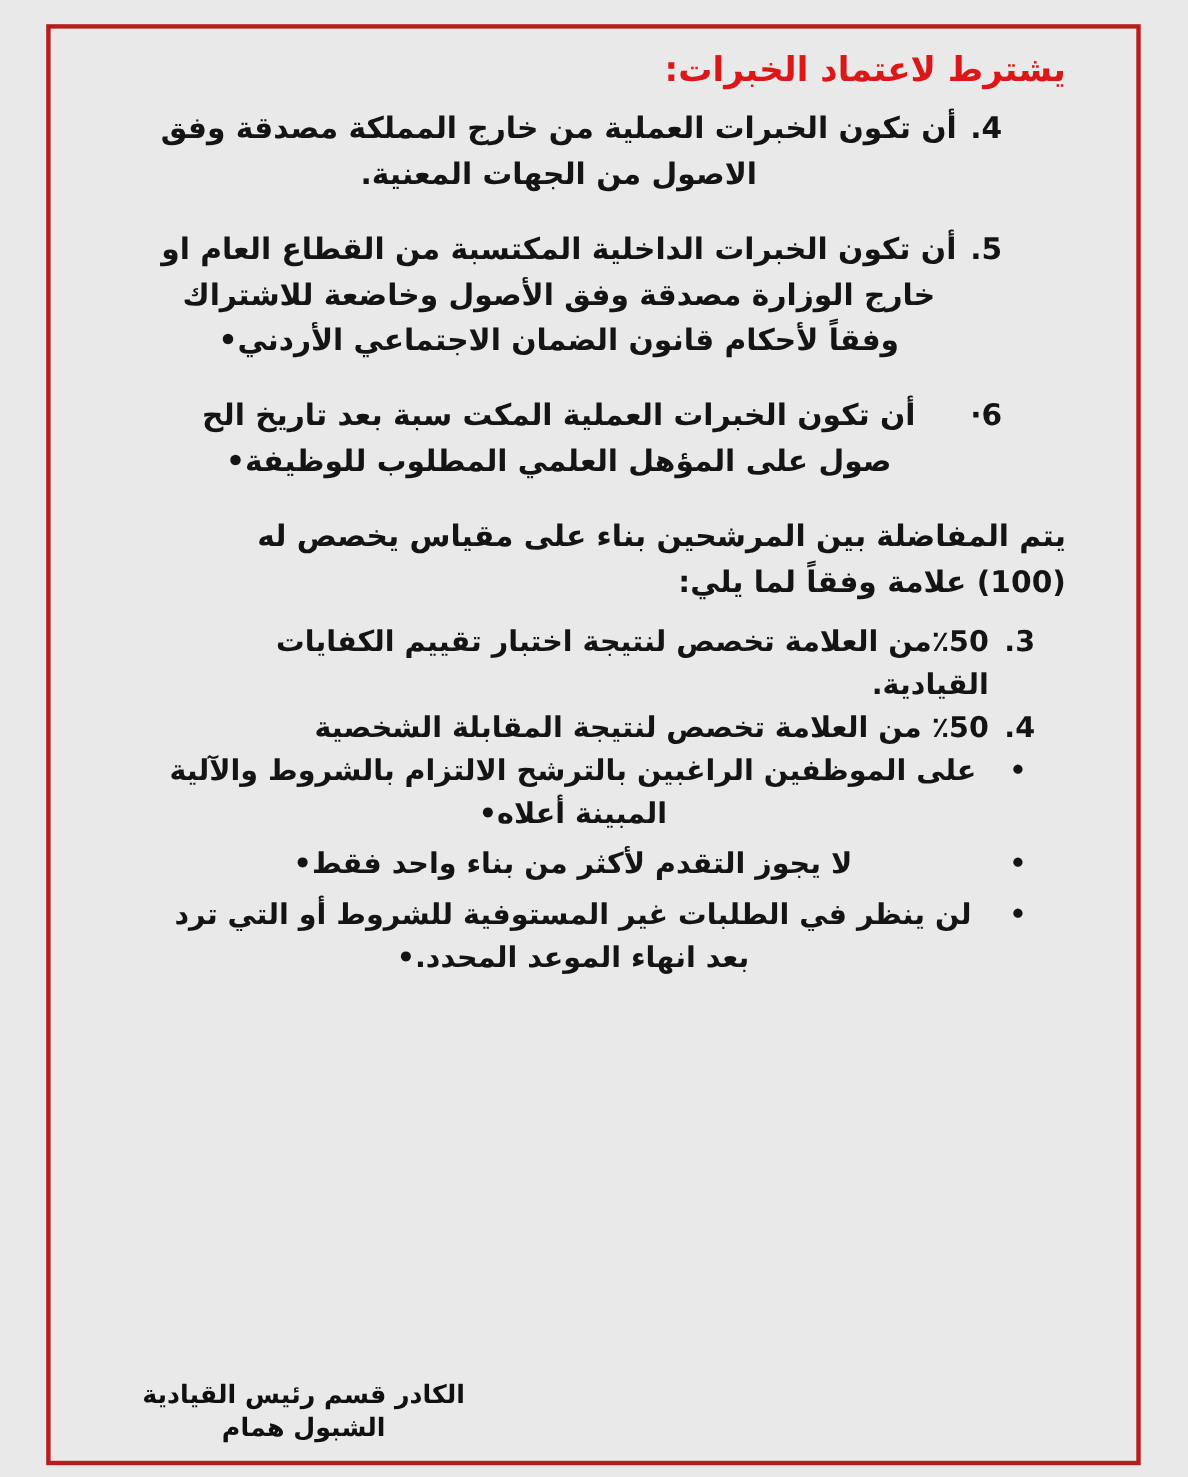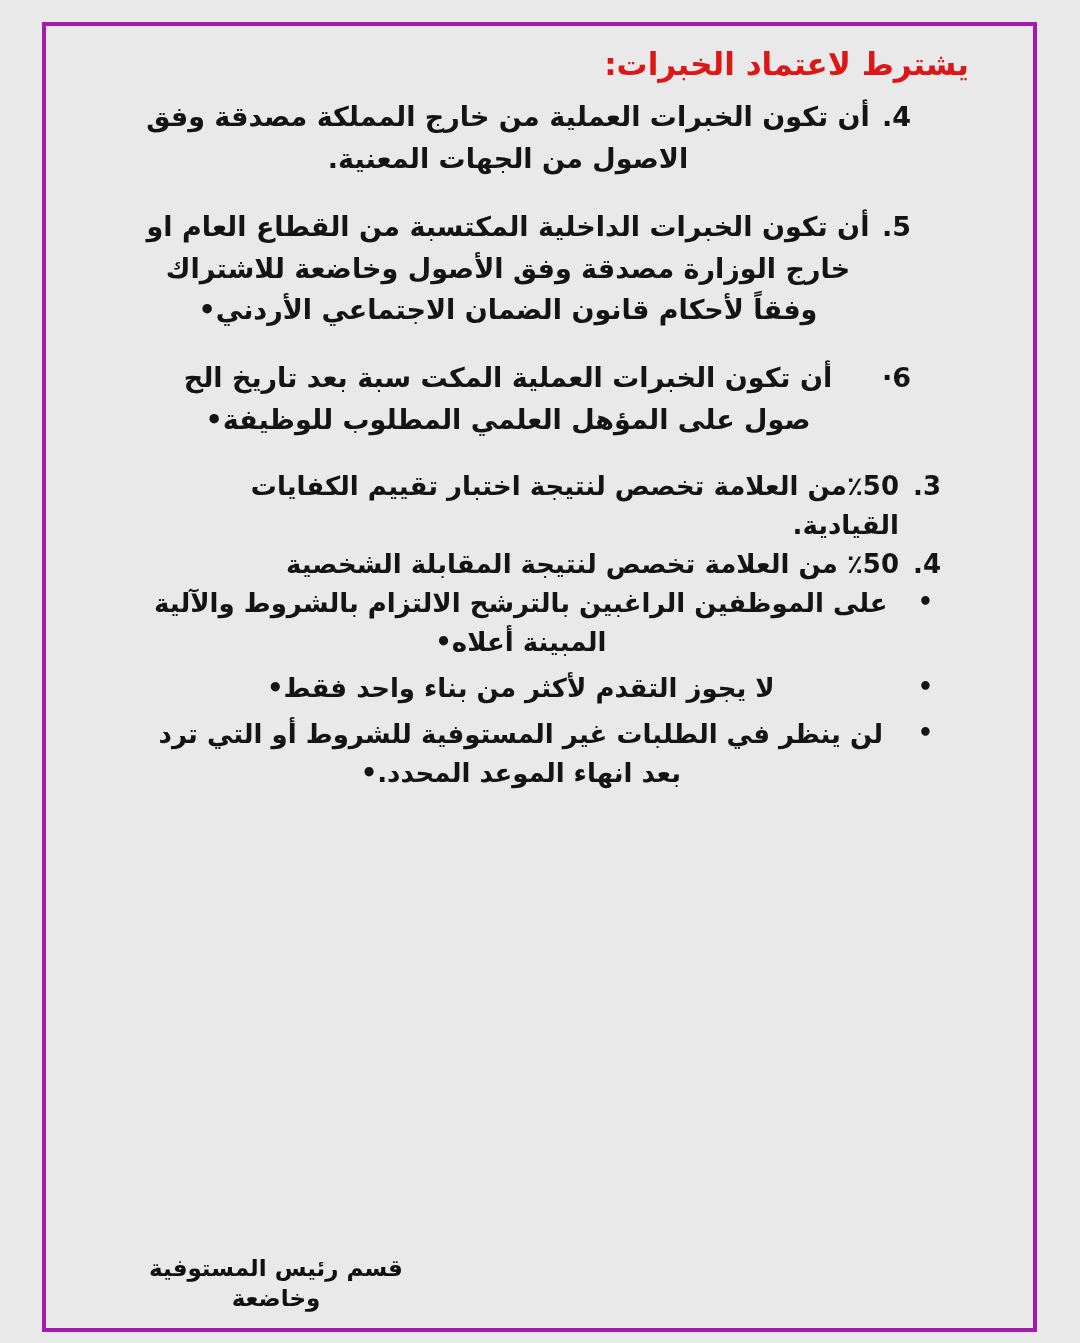--- a/index.html
+++ b/index.html
@@ -7,21 +7,21 @@
   body {
     background: #e9e9e9;
     font-family: "DejaVu Sans", sans-serif;
     color: #141414;
     overflow: hidden;
     position: relative;
   }
   .frame {
     position: absolute;
     left: 42px; top: 22px; right: 43px; bottom: 11px;
-    border: 4px solid #a21caf;
+    border: 4px solid #b91c1c;
     direction: rtl;
     padding: 20px 64px 0 100px;
   }
   .heading {
     color: #dc1717;
     font-size: 31px;
     font-weight: 800;
     letter-spacing: -0.5px;
     margin-bottom: 14px;
   }
@@ -93,20 +93,21 @@
       <span class="marker">5.</span>
       <span class="txt">أن تكون الخبرات الداخلية المكتسبة من القطاع العام او خارج الوزارة مصدقة وفق  الأصول وخاضعة للاشتراك وفقاً لأحكام قانون الضمان الاجتماعي الأردني•</span>
     </div>
     <div class="num-item">
       <span class="marker">6·</span>
       <span class="txt">أن تكون الخبرات العملية المكت سبة بعد تاريخ الح صول على المؤهل العلمي المطلوب للوظيفة•</span>
     </div>
   </div>
 
 
+  <div class="scale-intro">يتم المفاضلة بين المرشحين بناء على مقياس يخصص له (100) علامة وفقاً لما يلي:</div>
 
   <div class="scale-list">
     <div class="scale-item">
       <span class="marker">3.</span>
       <span class="txt">٪50من العلامة تخصص لنتيجة اختبار تقييم الكفايات القيادية.</span>
     </div>
     <div class="scale-item">
       <span class="marker">4.</span>
       <span class="txt">٪50 من العلامة تخصص لنتيجة المقابلة الشخصية</span>
     </div>
@@ -122,16 +123,17 @@
       <span class="bullet">•</span>
       <span class="txt">لا يجوز التقدم لأكثر من بناء واحد فقط•</span>
     </div>
     <div class="bullet-item">
       <span class="bullet">•</span>
       <span class="txt">لن ينظر في الطلبات غير المستوفية للشروط أو التي ترد بعد انهاء الموعد المحدد.•</span>
     </div>
   </div>
 
   <div class="footer">
-    <span class="line"><span class="w">المستوفية</span> <span class="w">رئيس</span> <span class="w">قسم</span> <span class="w">وخاضعة</span></span>
+    <span class="line"><span class="w">القيادية</span> <span class="w">رئيس</span> <span class="w">قسم</span> <span class="w">الكادر</span></span>
+    <span class="line"><span class="w">همام</span> <span class="w">الشبول</span></span>
   </div>
 
 </div>
 
 </body></html>

